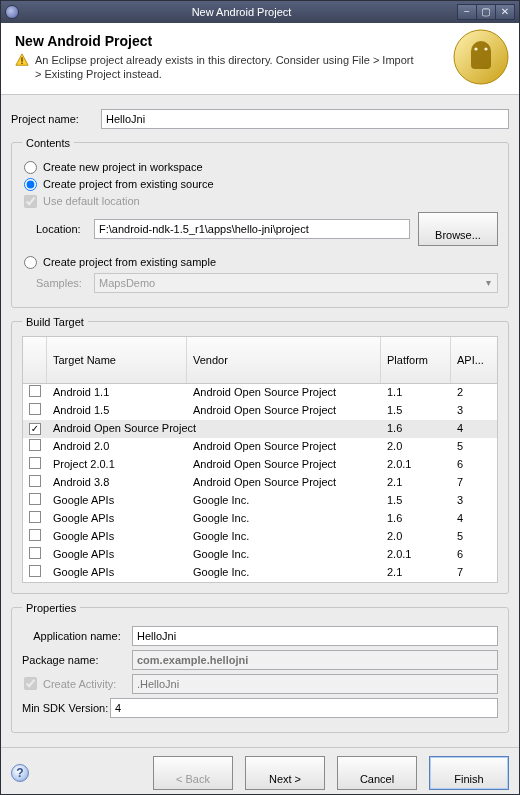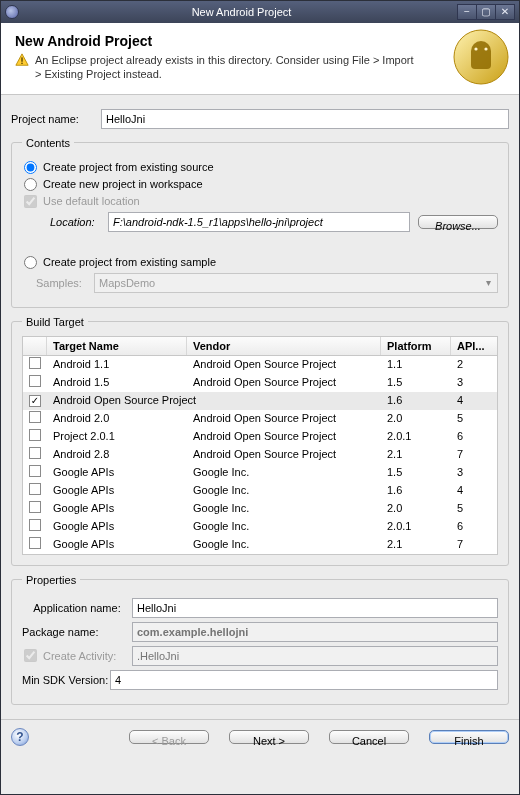--- a/index.html
+++ b/index.html
@@ -82,26 +82,26 @@
 
   fieldset {
     border: 1px solid #c7c7c7;
     border-radius: 3px;
     margin: 8px 0;
     padding: 8px 10px 10px 10px;
   }
   legend { padding: 0 4px; color: #000; }
 
   .btn {
-    height: 14px;
+    height: 22px;
     min-width: 80px;
-    padding: 4px 12px;
+    padding: 16px 12px;
     background: linear-gradient(#fdfdfd, #e3e3e3);
     border: 1px solid #8a8a8a;
-    border-radius: 5px;
+    border-radius: 0;
     font: inherit;
     cursor: pointer;
   }
   .btn.default {
     border: 1px solid #5a7fb8;
     box-shadow: inset 0 0 0 1px #aecdf7;
   }
   .btn[disabled] {
     color: #9a9a9a;
     cursor: default;
@@ -121,23 +121,22 @@
     border: 1px solid #c7c7c7;
     background: #fff;
   }
   .tbl-head {
     display: flex;
     background: linear-gradient(#fcfcfc, #ececec);
     border-bottom: 1px solid #c7c7c7;
     font-size: 11px;
   }
   .tbl-head > div {
-    padding: 3px 6px;
+    padding: 17px 6px;
     border-right: 1px solid #d8d8d8;
-    font-weight: bold;
   }
   .tbl-head > div:last-child { border-right: none; }
   .col-chk { width: 24px; flex: 0 0 24px; }
   .col-name { flex: 0 0 140px; }
   .col-vendor { flex: 1; }
   .col-plat { flex: 0 0 70px; }
   .col-api { flex: 0 0 46px; }
   .tbl-body .trow {
     display: flex;
     align-items: center;
@@ -161,21 +160,21 @@
     font-weight: bold; font-size: 12px;
   }
   .footer {
     padding: 8px 10px 10px 10px;
     border-top: 1px solid #c7c7c7;
     display: flex;
     align-items: center;
     background: #ececec;
   }
   .footer .spacer { flex:1; }
-  .footer .btn { margin-left: 20px; }
+  .footer .btn { margin-left: 12px; }
 
   .disabled-text { color:#9a9a9a; }
 </style>
 </head>
 <body>
 
 <div class="titlebar">
   <span class="ticon"></span>
   <span class="title">New Android Project</span>
   <div class="winbtns">
@@ -217,41 +216,41 @@
 
   <div class="row" style="margin-top:4px;">
     <span class="lbl" style="width:90px;">Project name:</span>
     <input type="text" style="flex: 1 1 0%;" value="HelloJni">
   </div>
 
   <fieldset>
     <legend>Contents</legend>
 
     <label class="row">
+      <input type="radio" name="csrc" style="">
+      <span>Create new project in workspace</span>
+    </label>
+
+    <label class="row">
       <input type="radio" name="csrc" checked="" style="">
       <span>Create project from existing source</span>
-    </label>
-
-    <label class="row">
-      <input type="radio" name="csrc" style="">
-      <span>Create new project in workspace</span>
     </label>
 
     <label class="row disabled-text" style="margin-left:0;">
       <input type="checkbox" checked="" disabled="" style="">
       <span>Use default location</span>
     </label>
 
-    <div class="row" style="margin-left:28px;font-style:italic;">
+    <div class="row" style="margin-left:14px;">
       <span class="lbl" style="width:58px;">Location:</span>
       <input type="text" style="flex: 1 1 0%;" value="F:\android-ndk-1.5_r1\apps\hello-jni\project">
       <button class="btn" style="margin-left:8px;">Browse...</button>
     </div>
 
-    <label class="row" style="margin-top:24px;">
+    <label class="row" style="margin-top:10px;">
       <input type="radio" name="csrc" style="">
       <span>Create project from existing sample</span>
     </label>
 
     <div class="row" style="margin-left:14px;">
       <span class="lbl disabled-text" style="width:58px;">Samples:</span>
       <div class="select">
         <span>MapsDemo</span>
       </div>
     </div>
@@ -298,21 +297,21 @@
           </div>
           <div class="trow">
             <div class="col-chk"><span class="chkbox"></span></div>
             <div class="col-name">Project 2.0.1</div>
             <div class="col-vendor">Android Open Source Project</div>
             <div class="col-plat">2.0.1</div>
             <div class="col-api">6</div>
           </div>
           <div class="trow">
             <div class="col-chk"><span class="chkbox"></span></div>
-            <div class="col-name">Android 2.8</div>
+            <div class="col-name">Android 3.8</div>
             <div class="col-vendor">Android Open Source Project</div>
             <div class="col-plat">2.1</div>
             <div class="col-api">7</div>
           </div>
           <div class="trow">
             <div class="col-chk"><span class="chkbox"></span></div>
             <div class="col-name">Google APIs</div>
             <div class="col-vendor">Google Inc.</div>
             <div class="col-plat">1.5</div>
             <div class="col-api">3</div>

